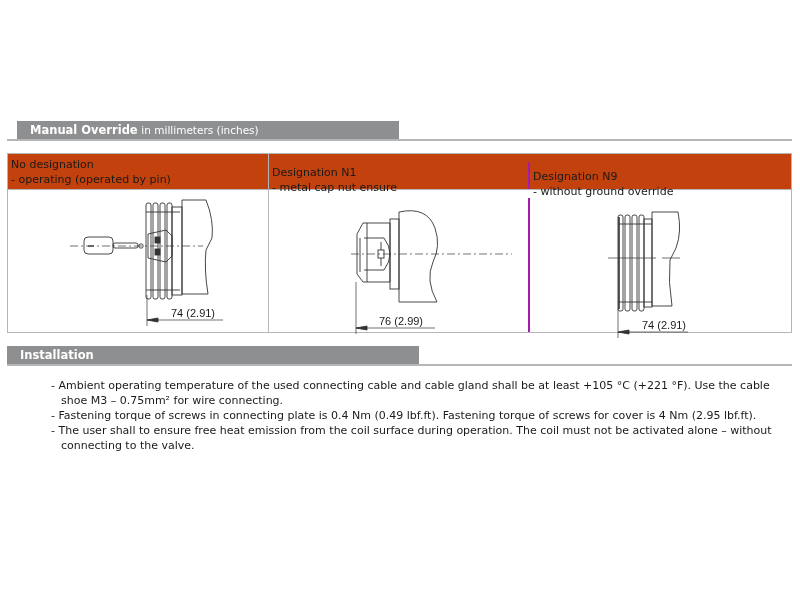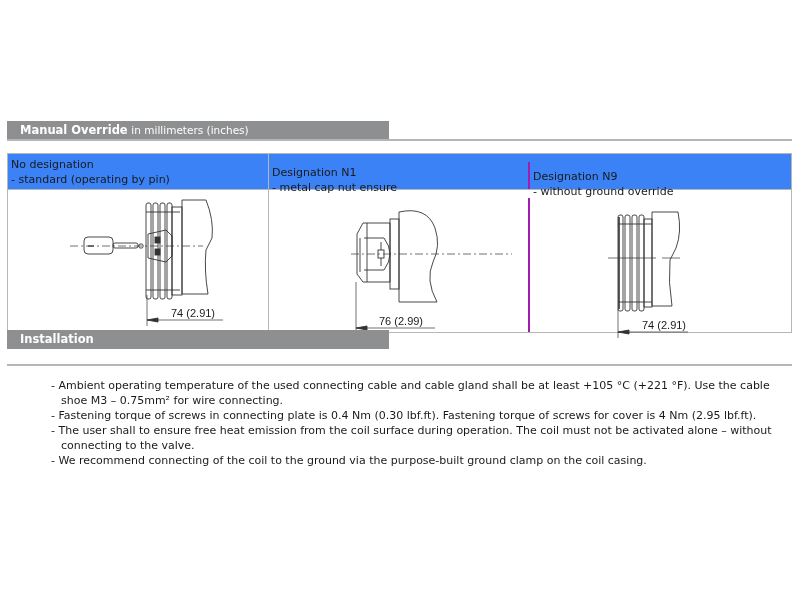--- a/index.html
+++ b/index.html
@@ -21,21 +21,21 @@
     .section-rule {
       position: absolute; left: 7px; right: 8px; height: 2px; background: #b5b6b8;
     }
 
     
     .override-table {
       position: absolute; left: 7px; top: 153px; width: 785px; height: 180px;
       border: 1px solid #b6b6b6; display: flex; flex-direction: column;
     }
     .table-head {
-      display: flex; height: 36px; background: #3b82f6; border-bottom: 1px solid #b6b6b6;
+      display: flex; height: 36px; background: #c2410c; border-bottom: 1px solid #b6b6b6;
     }
     .table-body { display: flex; flex: 1; }
     .col { position: relative; }
     .col-1 { width: 261px; border-right: 1px solid #b6b6b6; }
     .col-2 { width: 261px; border-right: 2px solid #a21caf; margin-top: 8px; }
     .col-3 { flex: 1; margin-top: 12px; }
     .head-cell { padding: 3px 0 0 3px; font-size: 11px; line-height: 15px; color: #1a1a1a; }
     .head-cell span { display: block; }
     .drawing { position: absolute; left: 0; top: 0; }
 
@@ -44,31 +44,31 @@
       position: absolute; left: 7px; top: 378px; width: 785px;
       font-size: 11px; line-height: 15px; color: #1a1a1a;
     }
     .install-item { padding-left: 10px; text-indent: -10px; white-space: pre-wrap; margin-left: 44px; }
   </style>
 </head>
 <body>
 
 <div class="page">
 
-  <div class="section-bar" style="top:121px; width:382px;">
+  <div class="section-bar" style="top:121px; width:382px;margin-left:10px;">
     <span class="title">Manual Override</span>
     <span class="sub">in millimeters (inches)</span>
   </div>
   <div class="section-rule" style="top:139px;"></div>
 
   <div class="override-table">
     <div class="table-head">
       <div class="col col-1 head-cell">
         <span>No designation</span>
-        <span>- standard (operating by pin)</span>
+        <span>- operating (operated by pin)</span>
       </div>
       <div class="col col-2 head-cell">
         <span>Designation N1</span>
         <span>- metal cap nut ensure</span>
       </div>
       <div class="col col-3 head-cell">
         <span>Designation N9</span>
         <span>- without ground override</span>
       </div>
     </div>
@@ -147,25 +147,24 @@
 
           <line x1="88" y1="107" x2="88" y2="136" stroke-width="0.7"></line>
           <line x1="88" y1="130" x2="158" y2="130" stroke-width="0.7"></line>
           <path d="M88 130 L99 128 L99 132 Z" fill="#333"></path>
         </svg>
         <span style="position:absolute; left:112px; top:117px; font-size:11px; font-family:'Liberation Sans',sans-serif;">74 (2.91)</span>
       </div>
     </div>
   </div>
 
-  <div class="section-bar" style="top:330px; width:382px;">
+  <div class="section-bar" style="top:346px; width:412px;">
     <span class="title">Installation</span>
   </div>
   <div class="section-rule" style="top:364px;"></div>
 
   <div class="install-list">
     <div class="install-item">- Ambient operating temperature of the used connecting cable and cable gland shall be at least +105 °C (+221 °F). Use the cable shoe M3 – 0.75mm² for wire connecting.</div>
-    <div class="install-item">- Fastening torque of screws in connecting plate is 0.4 Nm (0.30 lbf.ft). Fastening torque of screws for cover is 4 Nm (2.95 lbf.ft).</div>
+    <div class="install-item">- Fastening torque of screws in connecting plate is 0.4 Nm (0.49 lbf.ft). Fastening torque of screws for cover is 4 Nm (2.95 lbf.ft).</div>
     <div class="install-item">- The user shall to ensure free heat emission from the coil surface during operation. The coil must not be activated alone – without connecting to the valve.</div>
-    <div class="install-item">- We recommend connecting of the coil to the ground via the purpose-built ground clamp on the coil casing.</div>
   </div>
 
 </div>
 
 </body></html>

